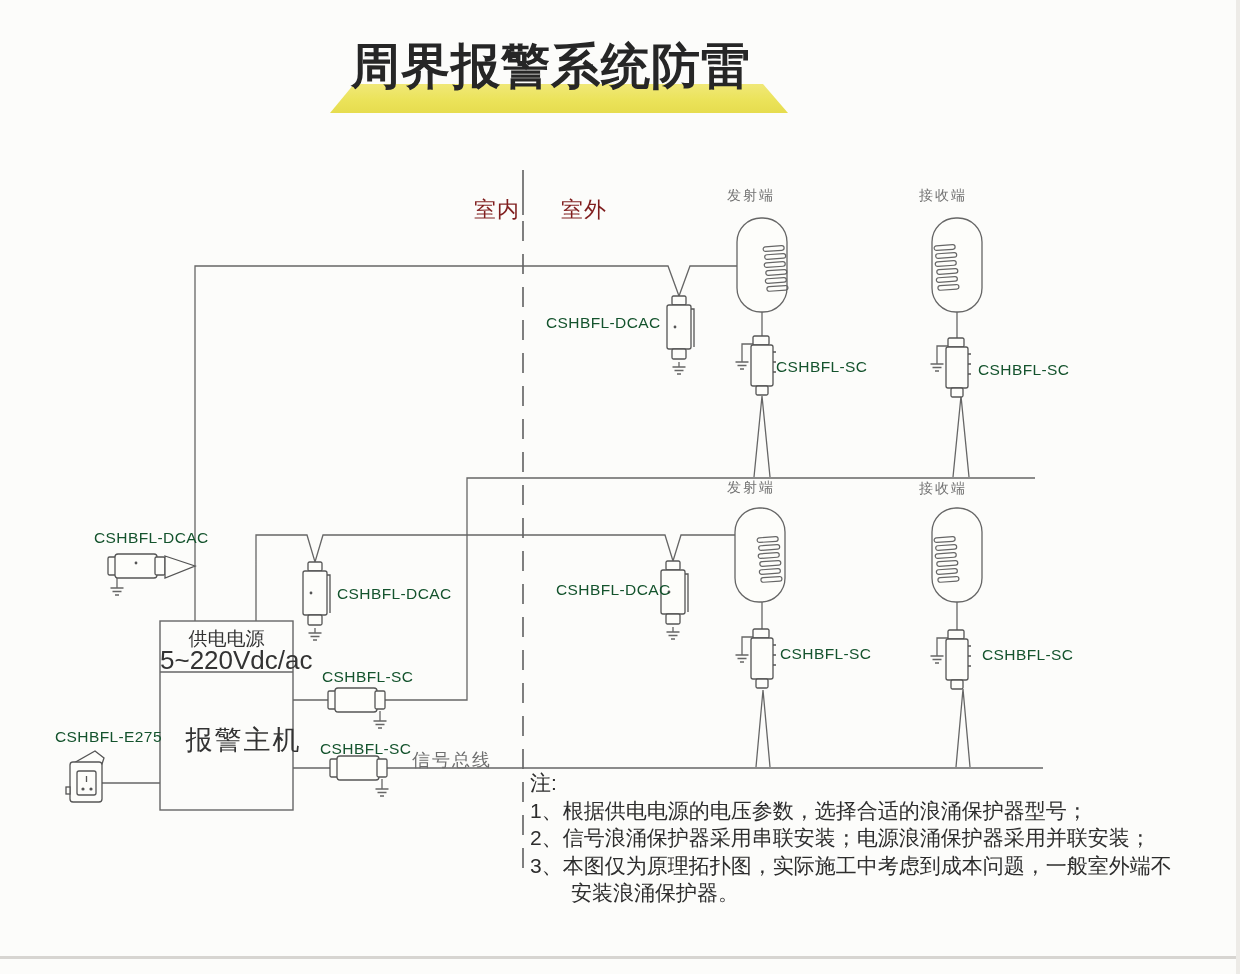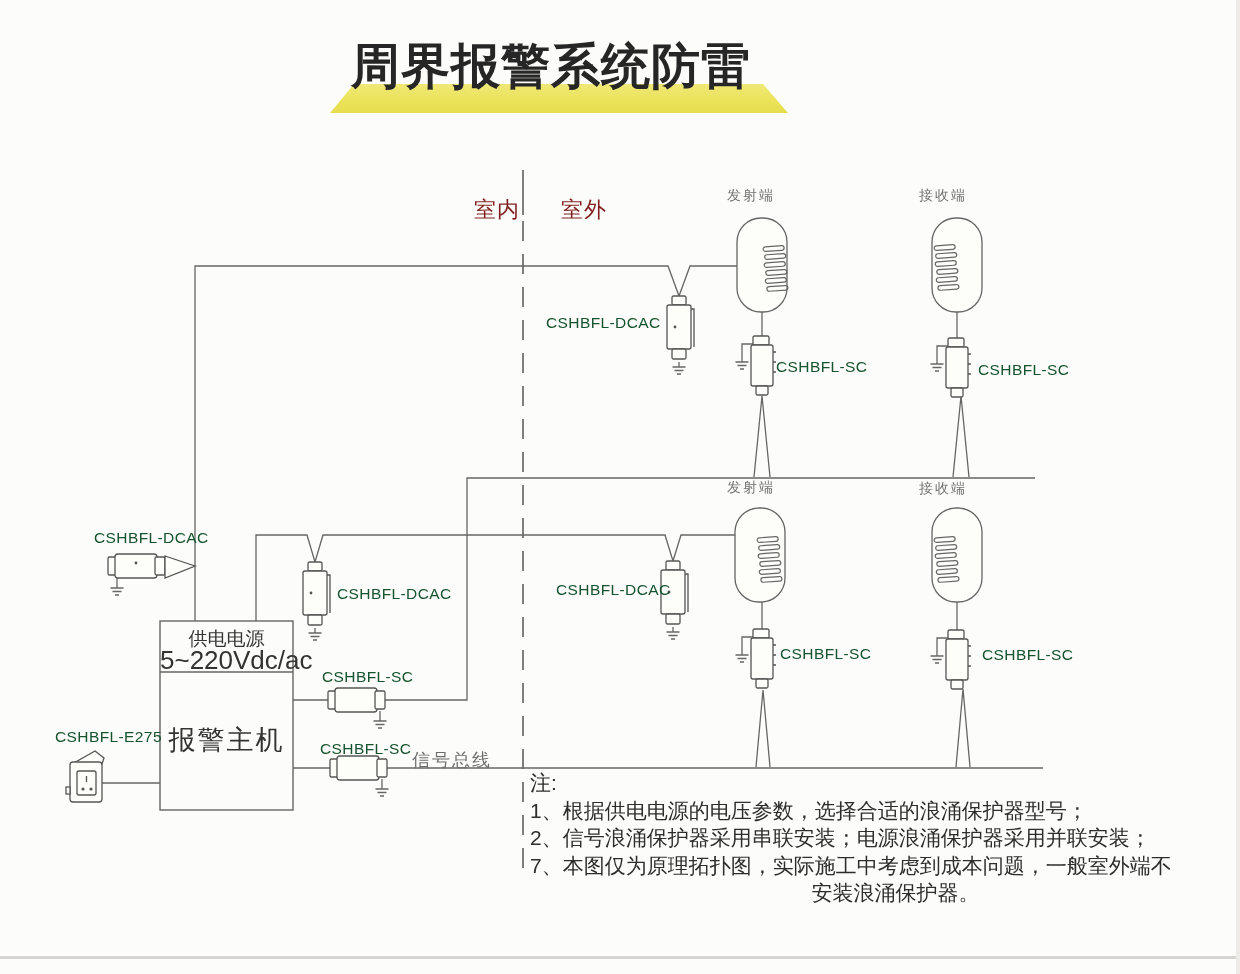--- a/index.html
+++ b/index.html
@@ -16,21 +16,21 @@
     position:absolute;left:316px;top:34px;width:470px;text-align:center;
     font-size:49px;font-weight:bold;letter-spacing:1px;color:#262626;
   }
   .zone{position:absolute;font-size:22px;color:#7f1d1d;letter-spacing:1px;}
   .endpoint{position:absolute;font-size:14px;color:#737373;letter-spacing:2px;}
   .model{position:absolute;font-size:15.5px;color:#14532d;letter-spacing:.4px;white-space:nowrap;}
   .model.r{text-align:right;}
   .boxtxt{position:absolute;left:160px;width:133px;text-align:center;color:#333;}
   .bus-label{position:absolute;font-size:18px;color:#6e6e6e;letter-spacing:2px;}
   .notes{position:absolute;left:530px;top:769px;width:690px;font-size:21px;line-height:27.5px;color:#2d2d2d;}
-  .notes .cont{margin-left:41px;text-align:center;}
+  .notes .cont{margin-left:41px;}
   svg{position:absolute;left:0;top:0;}
   .scan-edge-b{position:absolute;left:0;top:956px;width:1240px;height:3px;background:#d7d5d1;}
   .scan-edge-r{position:absolute;left:1236px;top:0;width:4px;height:974px;background:#edebe7;}
 </style>
 </head>
 <body>
 
 <div class="page">
 
   <svg width="1240" height="974" viewBox="0 0 1240 974">
@@ -191,26 +191,26 @@
   <div class="model" style="left:776px;top:358px;">CSHBFL-SC</div>
   <div class="model" style="left:978px;top:361px;">CSHBFL-SC</div>
   <div class="model" style="left:780px;top:645px;">CSHBFL-SC</div>
   <div class="model" style="left:982px;top:646px;">CSHBFL-SC</div>
   <div class="model" style="left:322px;top:668px;">CSHBFL-SC</div>
   <div class="model" style="left:320px;top:740px;">CSHBFL-SC</div>
   <div class="model" style="left:55px;top:728px;">CSHBFL-E275</div>
 
   <div class="boxtxt" style="top:626px;font-size:19px;">供电电源</div>
   <div class="boxtxt" style="top:645px;font-size:26px;">5~220Vdc/ac</div>
-  <div class="boxtxt" style="top:722px;font-size:27px;letter-spacing:2px;">报警主机</div>
+  <div class="boxtxt" style="top:722px;font-size:27px;letter-spacing:2px;padding-left:17px;">报警主机</div>
   <div class="bus-label" style="left:412px;top:748px;">信号总线</div>
 
   <div class="notes">
     <div>注:</div>
     <div>1、根据供电电源的电压参数，选择合适的浪涌保护器型号；</div>
     <div>2、信号浪涌保护器采用串联安装；电源浪涌保护器采用并联安装；</div>
-    <div>7、本图仅为原理拓扑图，实际施工中考虑到成本问题，一般室外端不</div>
+    <div>3、本图仅为原理拓扑图，实际施工中考虑到成本问题，一般室外端不</div>
     <div class="cont">安装浪涌保护器。</div>
   </div>
 
   <div class="scan-edge-b"></div>
   <div class="scan-edge-r"></div>
 </div>
 
 </body></html>

